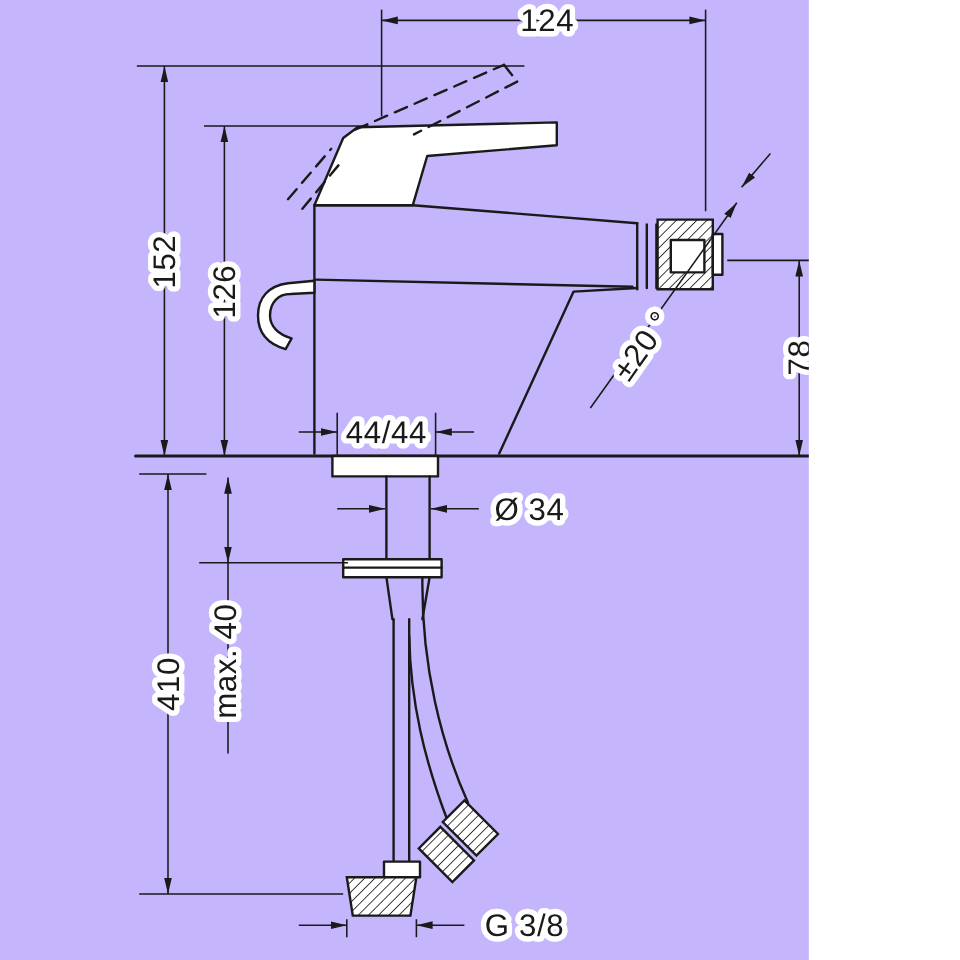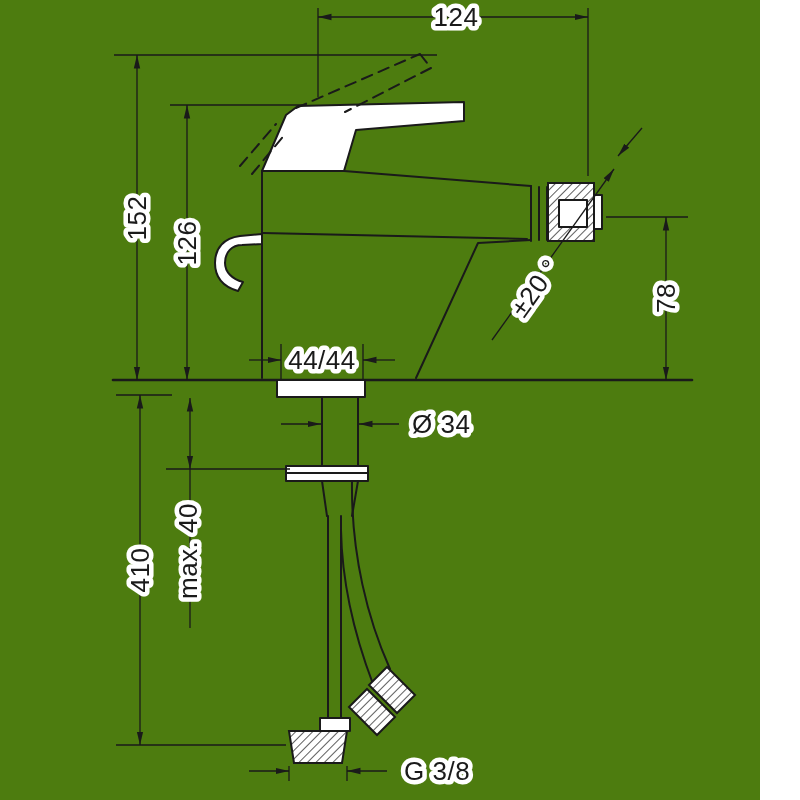--- a/index.html
+++ b/index.html
@@ -4,23 +4,23 @@
 <style>
   html, body {
     margin: 0;
     padding: 0;
     width: 800px;
     height: 800px;
     background: #ffffff;
     font-family: "Liberation Sans", sans-serif;
   }
   .page {
-    width: 760px;
+    width: 674px;
     height: 800px;
-    background: #4d7c0f;
+    background: #c4b5fd;
     overflow: hidden;
   }
   svg { display: block; }
   .dim-text {
     font-family: "Liberation Sans", sans-serif;
     font-size: 26px;
     letter-spacing: 0.5px;
     fill: #1a1a1a;
     text-anchor: middle;
     dominant-baseline: central;

